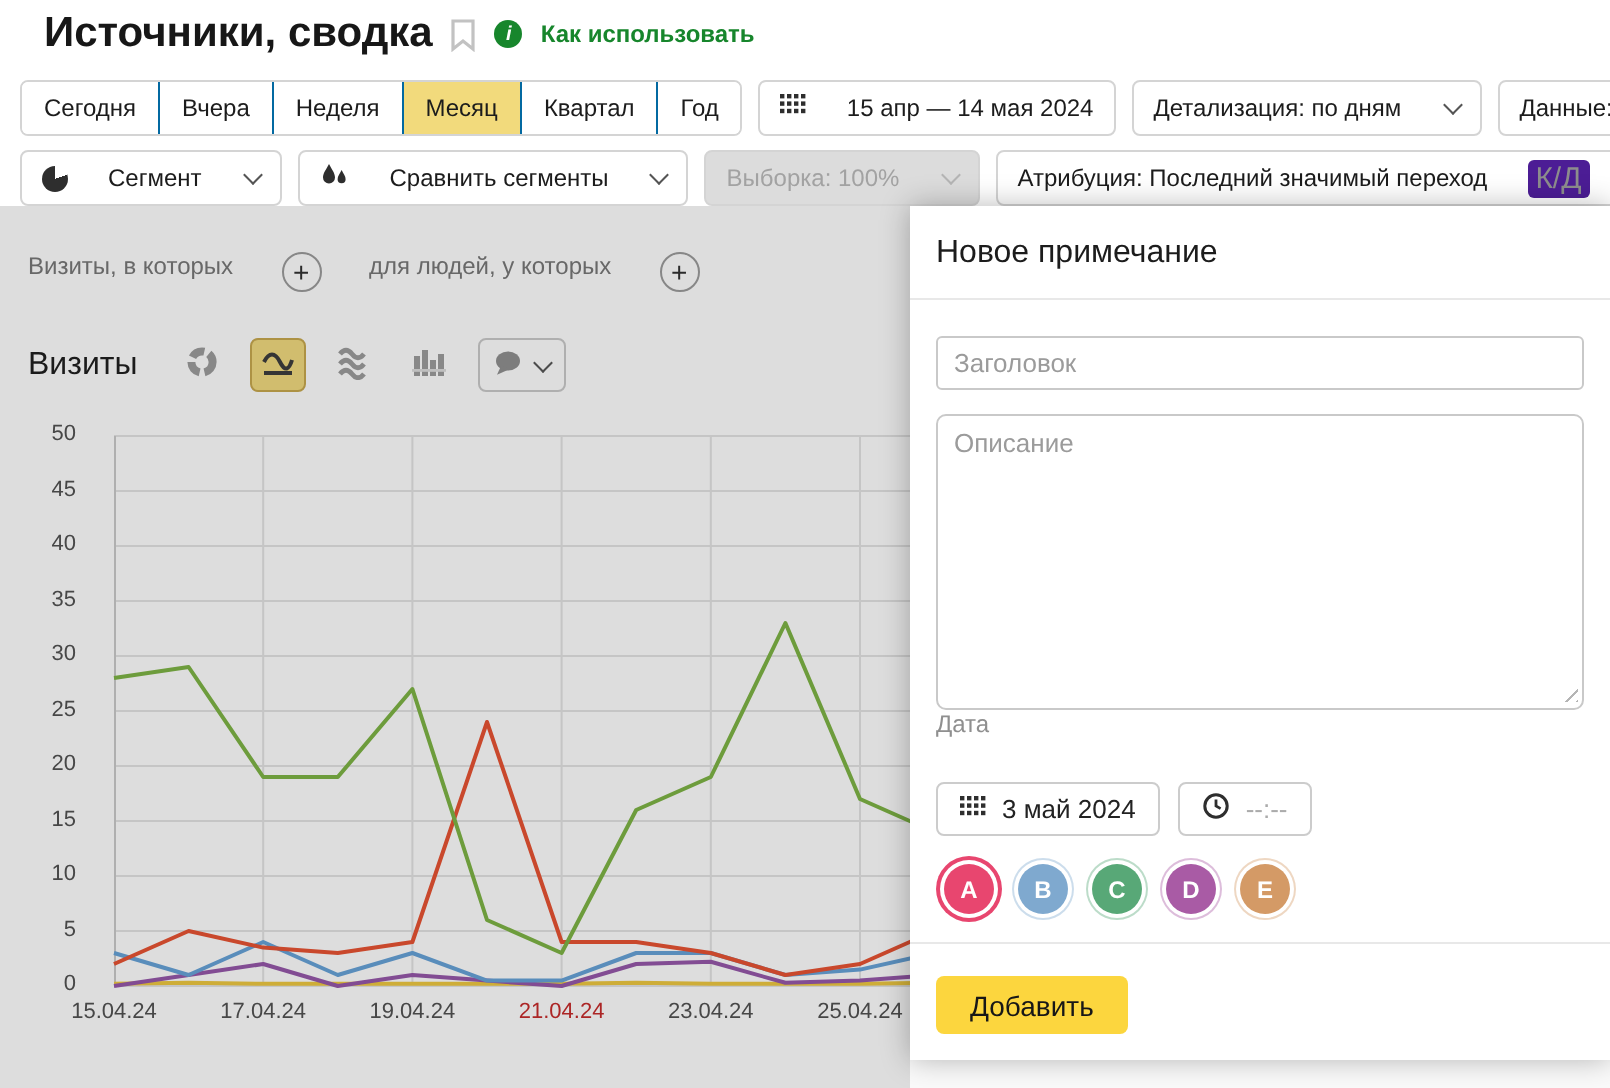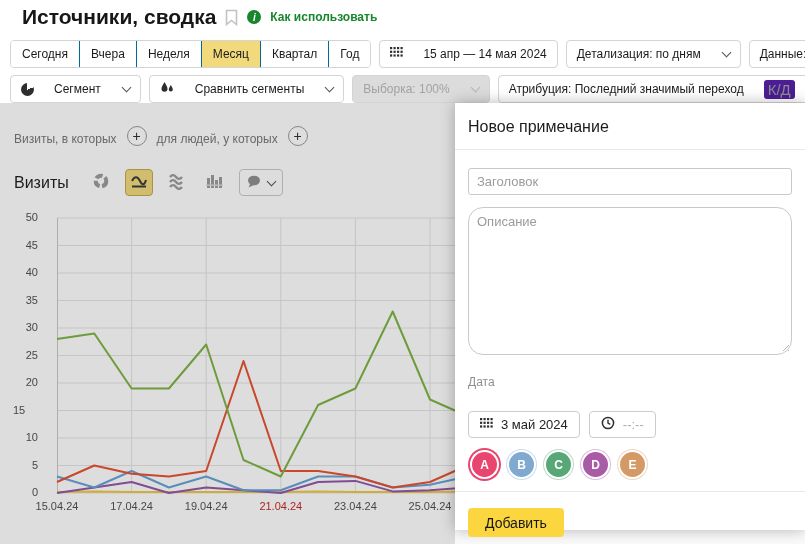--- a/index.html
+++ b/index.html
@@ -31,21 +31,21 @@
         border-bottom:1.5px solid #555;transform:rotate(45deg);margin-top:-3px;margin-left:2px;}
   .chev.gray{border-color:#b5b5b5;}
   .vsep{width:1px;height:26px;background:#e3e3e3;}
   .qmark{width:15px;height:15px;border-radius:50%;border:1.5px solid #d2d2d2;color:#bdbdbd;
          font-size:10px;font-weight:700;display:flex;align-items:center;justify-content:center;}
   .kd-badge{background:#4c1d95;color:#8d8d8d;font-size:15px;padding:1px 4px;border-radius:3px;}
   .pie-icon{width:13px;height:13px;border-radius:50%;
             background:conic-gradient(rgba(0,0,0,0) 0 70deg,#2e2e2e 70deg 360deg);}
 
   
-  .filter-row{position:absolute;top:126px;left:14px;display:flex;align-items:flex-end;gap:10px;
+  .filter-row{position:absolute;top:126px;left:14px;display:flex;align-items:flex-start;gap:24px;
               color:#767676;font-size:12px;}
   .plus-btn{width:20px;height:20px;border-radius:50%;border:1px solid #9a9a9a;background:transparent;
             font-size:14px;line-height:1;color:#2e2e2e;display:flex;align-items:center;justify-content:center;
             padding:0;cursor:pointer;font-family:inherit;}
   .metric-row{position:absolute;top:169px;left:14px;display:flex;align-items:center;gap:10px;}
   .metric-label{font-size:16px;color:#1c1c1c;margin-right:8px;}
   .icon-btn{width:28px;height:27px;border:1px solid transparent;border-radius:4px;background:transparent;
             display:flex;align-items:center;justify-content:center;padding:0;cursor:pointer;}
   .icon-btn.active{background:#f1da7d;border-color:#c7a74c;}
   .bubble-btn{width:44px;height:27px;border:1px solid #c9c9c9;border-radius:4px;background:transparent;
@@ -67,27 +67,27 @@
   .note-panel{position:absolute;left:455px;top:103px;width:350px;height:427px;background:#fff;z-index:7;
               box-shadow:0 0 14px rgba(0,0,0,0.28);box-sizing:border-box;}
   .panel-title{font-size:16px;color:#1c1c1c;padding:15px 13px 13px;}
   .panel-hr{border:none;border-top:1px solid #e8e8e8;margin:0;}
   .panel-body{padding:0 13px;}
   .note-input{display:block;margin-top:18px;width:100%;box-sizing:border-box;height:27px;
               border:1px solid #c9c9c9;border-radius:3px;padding:0 8px;font-size:13px;
               font-family:inherit;color:#222;outline:none;}
   .ta-wrap{position:relative;margin-top:12px;}
   .note-textarea{display:block;width:100%;box-sizing:border-box;height:148px;border:1px solid #c9c9c9;
-                 border-radius:15px;padding:6px 8px;font-size:13px;font-family:inherit;color:#222;
+                 border-radius:5px;padding:6px 8px;font-size:13px;font-family:inherit;color:#222;
                  resize:none;outline:none;}
   input::placeholder,textarea::placeholder{color:#9b9b9b;}
   .grip{position:absolute;right:3px;bottom:4px;width:9px;height:9px;
         background:repeating-linear-gradient(135deg,#b5b5b5 0 1px,transparent 1px 4px);
         clip-path:polygon(100% 0,100% 100%,0 100%);}
-  .field-label{margin-top:20px;font-size:12px;color:#8f8f8f;}
+  .field-label{margin-top:0;font-size:12px;color:#8f8f8f;}
   .dt-row{display:flex;gap:9px;margin-top:22px;}
   .dt-btn{display:inline-flex;align-items:center;gap:8px;height:27px;border:1px solid #ccc;border-radius:4px;
           background:#fff;padding:0 11px;font-size:13px;font-family:inherit;color:#222;cursor:pointer;}
   .time-text{color:#ababab;}
   .groups{display:flex;gap:12px;margin-top:10px;padding:4px 3px 4px 4px;margin-bottom:10px;}
   .gcircle{width:25px;height:25px;border-radius:50%;border:none;color:#fff;font-weight:700;font-size:12px;
            display:flex;align-items:center;justify-content:center;cursor:pointer;padding:0;font-family:inherit;}
   .panel-footer{padding:16px 13px;}
   .add-btn{background:#fcd63e;border:none;border-radius:4px;height:29px;padding:0 17px;font-size:14px;
            color:#171717;cursor:pointer;font-family:inherit;}
@@ -235,21 +235,21 @@
       </span>
       <i class="chev"></i>
     </button>
   </div>
 
   <div class="chart-area">
     <div class="y-labels">
         <div class="ylab" style="top: 268px;">0</div>
         <div class="ylab" style="top: 240.5px;">5</div>
         <div class="ylab" style="top: 213px; padding-left: 22px;">10</div>
-        <div class="ylab" style="top: 185.5px; text-align: center;">15</div>
+        <div class="ylab" style="top: 185.5px;">15</div>
         <div class="ylab" style="top: 158px;">20</div>
         <div class="ylab" style="top: 130.5px;">25</div>
         <div class="ylab" style="top: 103px;">30</div>
         <div class="ylab" style="top: 75.5px;">35</div>
         <div class="ylab" style="top: 48px;">40</div>
         <div class="ylab" style="top: 20.5px;">45</div>
         <div class="ylab" style="top: -7px;">50</div>
       </div>
     <svg class="chart-svg" width="420" height="275">
         <line x1="0" y1="275" x2="420" y2="275" stroke="#e3e3e3" stroke-width="1"></line>

